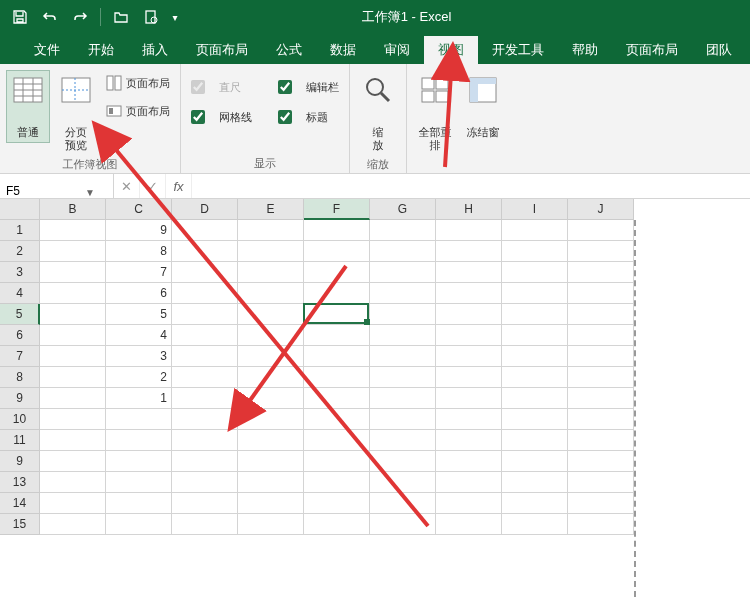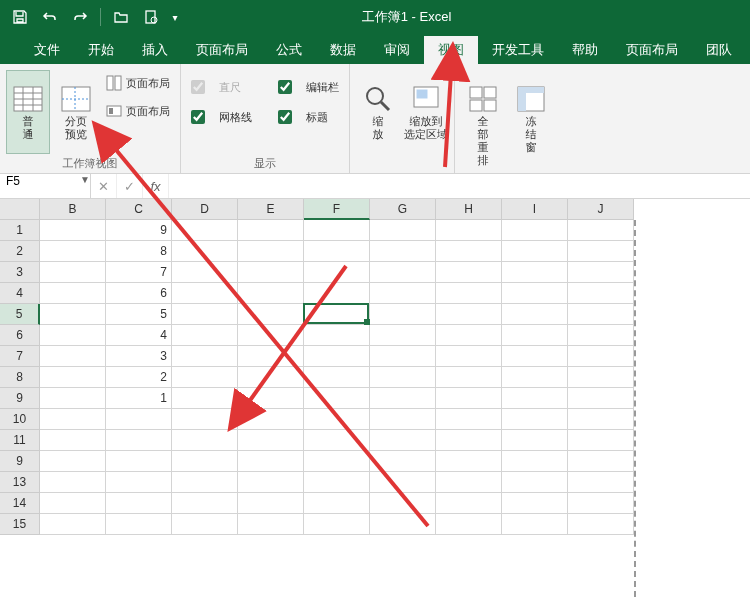--- a/index.html
+++ b/index.html
@@ -15,33 +15,33 @@
 
 .tab-strip { height:30px; background:#0e6837; display:flex; align-items:flex-end; padding-left:20px; }
 .tab { padding:0 14px; height:28px; line-height:28px; font-size:13px; color:#fff; cursor:pointer; }
 .tab.active { background:#f3f3f3; color:#217346;margin-top:47px; }
 
 
 .ribbon { height:110px; background:#f3f3f3; border-bottom:1px solid #d4d4d4; display:flex; }
 .rgroup { border-right:1px solid #d4d4d4; display:flex; flex-direction:column; padding:2px 6px 0; }
 .rgroup-body { flex:1; display:flex; align-items:flex-start; gap:4px; padding-top:4px; }
 .rgroup-label { text-align:center; font-size:11px; color:#666; height:18px; line-height:16px; }
-.big-btn { width:44px; display:flex; flex-direction:column; align-items:center; gap:0; cursor:pointer; padding:12px; border:1px solid transparent; }
+.big-btn { width:44px; display:flex; flex-direction:column; align-items:center; gap:20px; cursor:pointer; padding:3px; border:1px solid transparent; }
 .big-btn.pressed { background:#d4e6db; border:1px solid #9fbfaf; }
 .big-btn .icn { width:32px; height:32px; display:flex; align-items:center; justify-content:center; }
 .big-btn span { font-size:11px; text-align:center; line-height:13px; color:#333; }
 .small-col { display:flex; flex-direction:column; gap:2px; }
 .small-btn { height:26px; display:flex; align-items:center; gap:4px; padding:0 4px; font-size:11px; color:#333; cursor:pointer; }
 .chk { display:flex; align-items:center; gap:14px; font-size:11px; color:#333; height:22px; padding:0 4px; cursor:pointer; }
 .chk input { width:14px; height:14px; accent-color:#217346; }
 .chk-grid { display:grid; grid-template-columns:auto auto; column-gap:18px; row-gap:8px; padding-top:6px; }
 
 
 .fbar-row { height:25px; display:flex; align-items:stretch; border-bottom:1px solid #d4d4d4; }
-.name-box { width:91px; border-right:1px solid #d4d4d4; display:flex; align-items:flex-start; }
+.name-box { width:114px; border-right:1px solid #d4d4d4; display:flex; align-items:flex-end; }
 .name-box input { border:none; width:80px; padding-left:6px; font-size:12px; outline:none; background:transparent; }
 .name-box .dd { width:20px; text-align:center; color:#666; font-size:10px; cursor:pointer; }
 .fx-btn { width:26px; display:flex; align-items:center; justify-content:center; color:#999; font-size:13px; border-right:1px solid #eee; }
 .fx-btn.fx { font-style:italic; color:#666; }
 .formula-input { flex:1; border:none; padding-left:6px; font-size:12px; outline:none; }
 
 
 .sheet-area { position:absolute; top:199px; left:0; right:0; bottom:0; overflow:hidden; }
 .corner { position:absolute; left:0; top:0; width:40px; height:21px; background:#e6e6e6; border-right:1px solid #ccc; border-bottom:1px solid #ccc; }
 .col-headers { position:absolute; left:40px; top:0; height:21px; display:flex; }
@@ -189,31 +189,22 @@
       <div class="big-btn">
         <div class="icn">
           <svg width="30" height="30">
               <circle cx="12" cy="12" r="8" fill="none" stroke="#555" stroke-width="2"></circle>
               <line x1="18" y1="18" x2="26" y2="26" stroke="#555" stroke-width="3"></line>
             </svg>
         </div>
         <span style="white-space:pre;">缩
 放</span>
       </div>
-      <div class="big-btn">
-        <div class="icn">
-          <svg width="30" height="30">
-              <rect x="3" y="3" width="24" height="20" fill="#fff" stroke="#888"></rect>
-              <rect x="6" y="6" width="10" height="8" fill="#4a90d9" opacity=".4" stroke="#4a90d9"></rect>
-            </svg>
-        </div>
-        <span style="white-space:pre;">缩放到
-选定区域</span>
-      </div>
-    </div>
+    </div>
+    <div class="rgroup-label">缩放</div>
   </div>
 
   <div class="rgroup" style="border-right:none;">
     <div class="rgroup-body">
       <div class="big-btn">
         <div class="icn">
           <svg width="30" height="28">
               <rect x="2" y="2" width="12" height="11" fill="#fff" stroke="#888"></rect>
               <rect x="16" y="2" width="12" height="11" fill="#fff" stroke="#888"></rect>
               <rect x="2" y="15" width="12" height="11" fill="#fff" stroke="#888"></rect>

